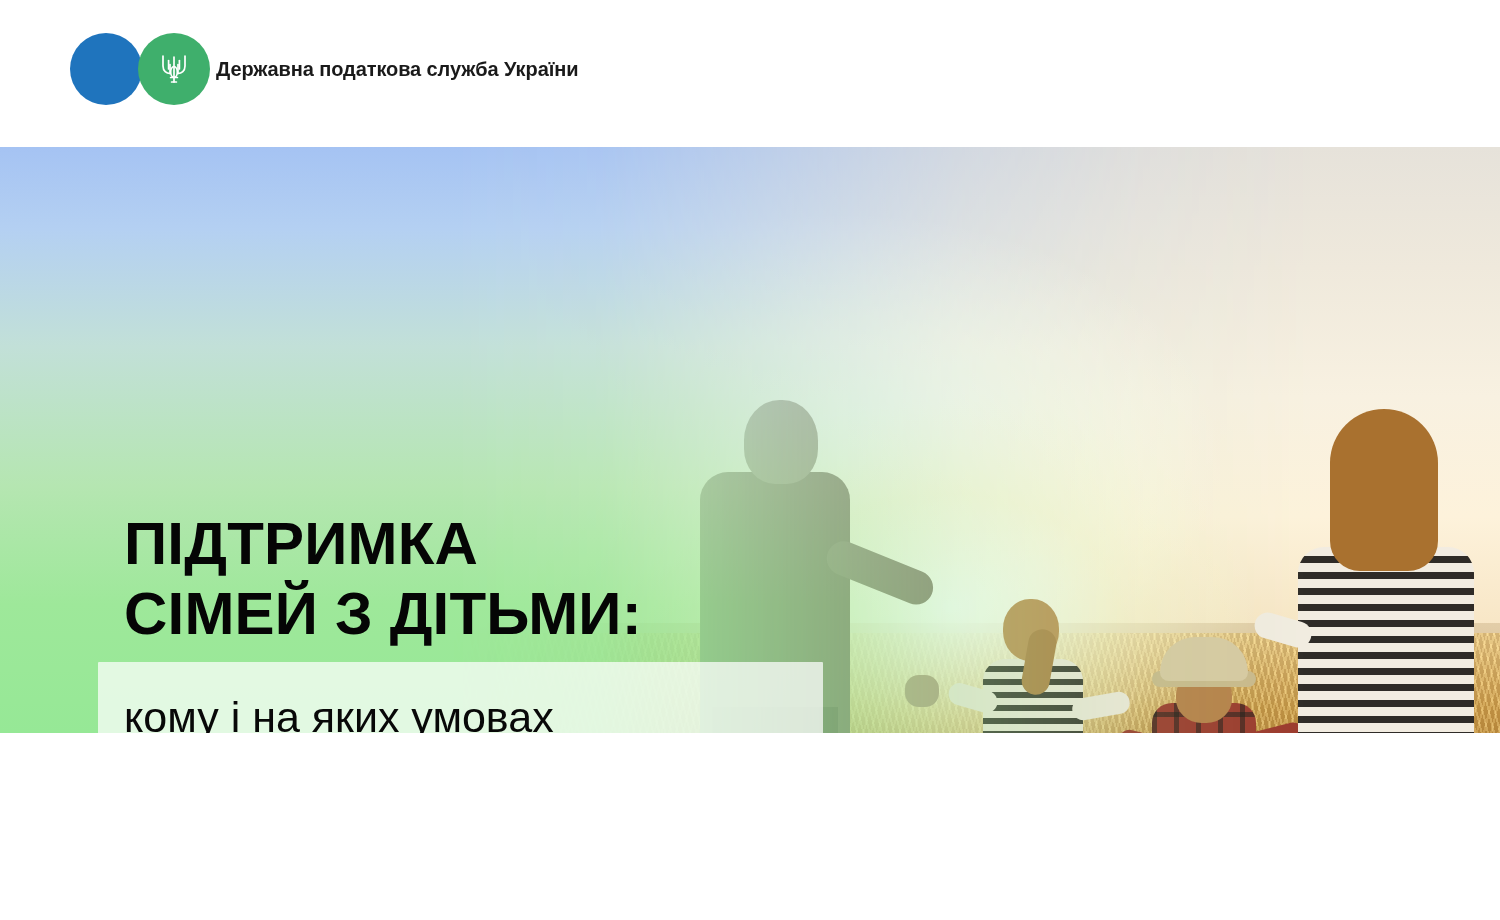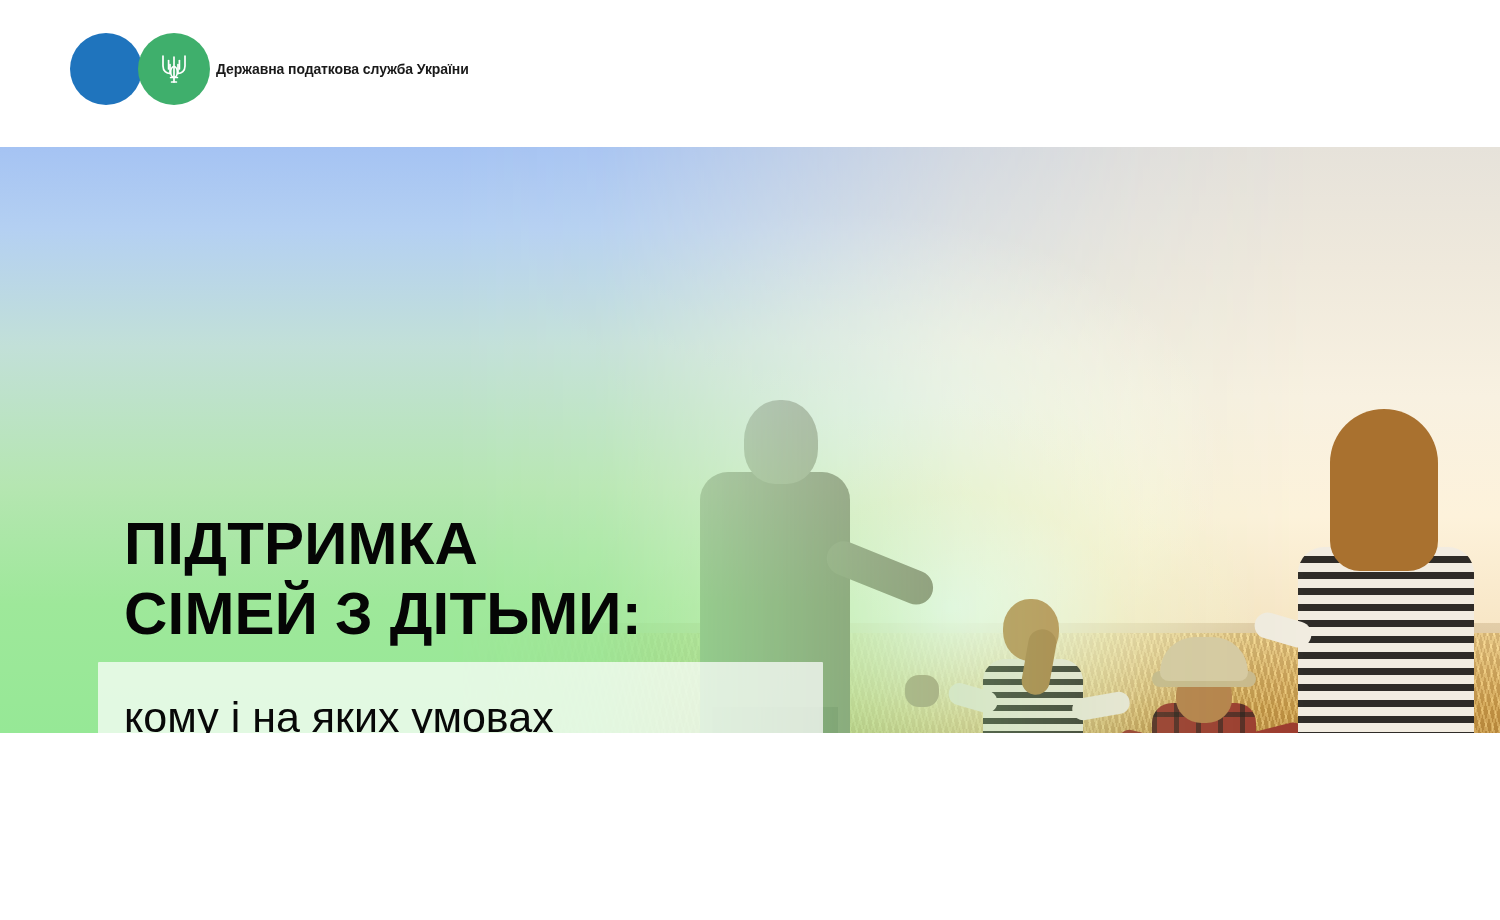--- a/index.html
+++ b/index.html
@@ -17,21 +17,21 @@
   .logo{
     position:absolute; left:70px; top:33px;
     display:flex; align-items:center;
   }
   .logo-marks{ position:relative; width:140px; height:72px; flex:none; }
   .circle{ position:absolute; top:0; width:72px; height:72px; border-radius:50%; }
   .circle-blue{ left:0; background:#1f74bd; }
   .circle-green{ left:68px; background:#3faf6c; display:flex; align-items:center; justify-content:center; }
   .trident{ width:30px; height:36px; display:block; }
   .logo-text{
-    margin-left:6px; font-size:14px; font-weight:bold; line-height:24px;
+    margin-left:6px; font-size:20px; font-weight:bold; line-height:24px;
     color:#1a1a1a; letter-spacing:-0.1px; white-space:nowrap;text-align:right;
   }
 
   
   .hero{
     position:absolute; left:0; top:147px; width:1500px; height:586px;
     overflow:hidden;
   }
 
   

